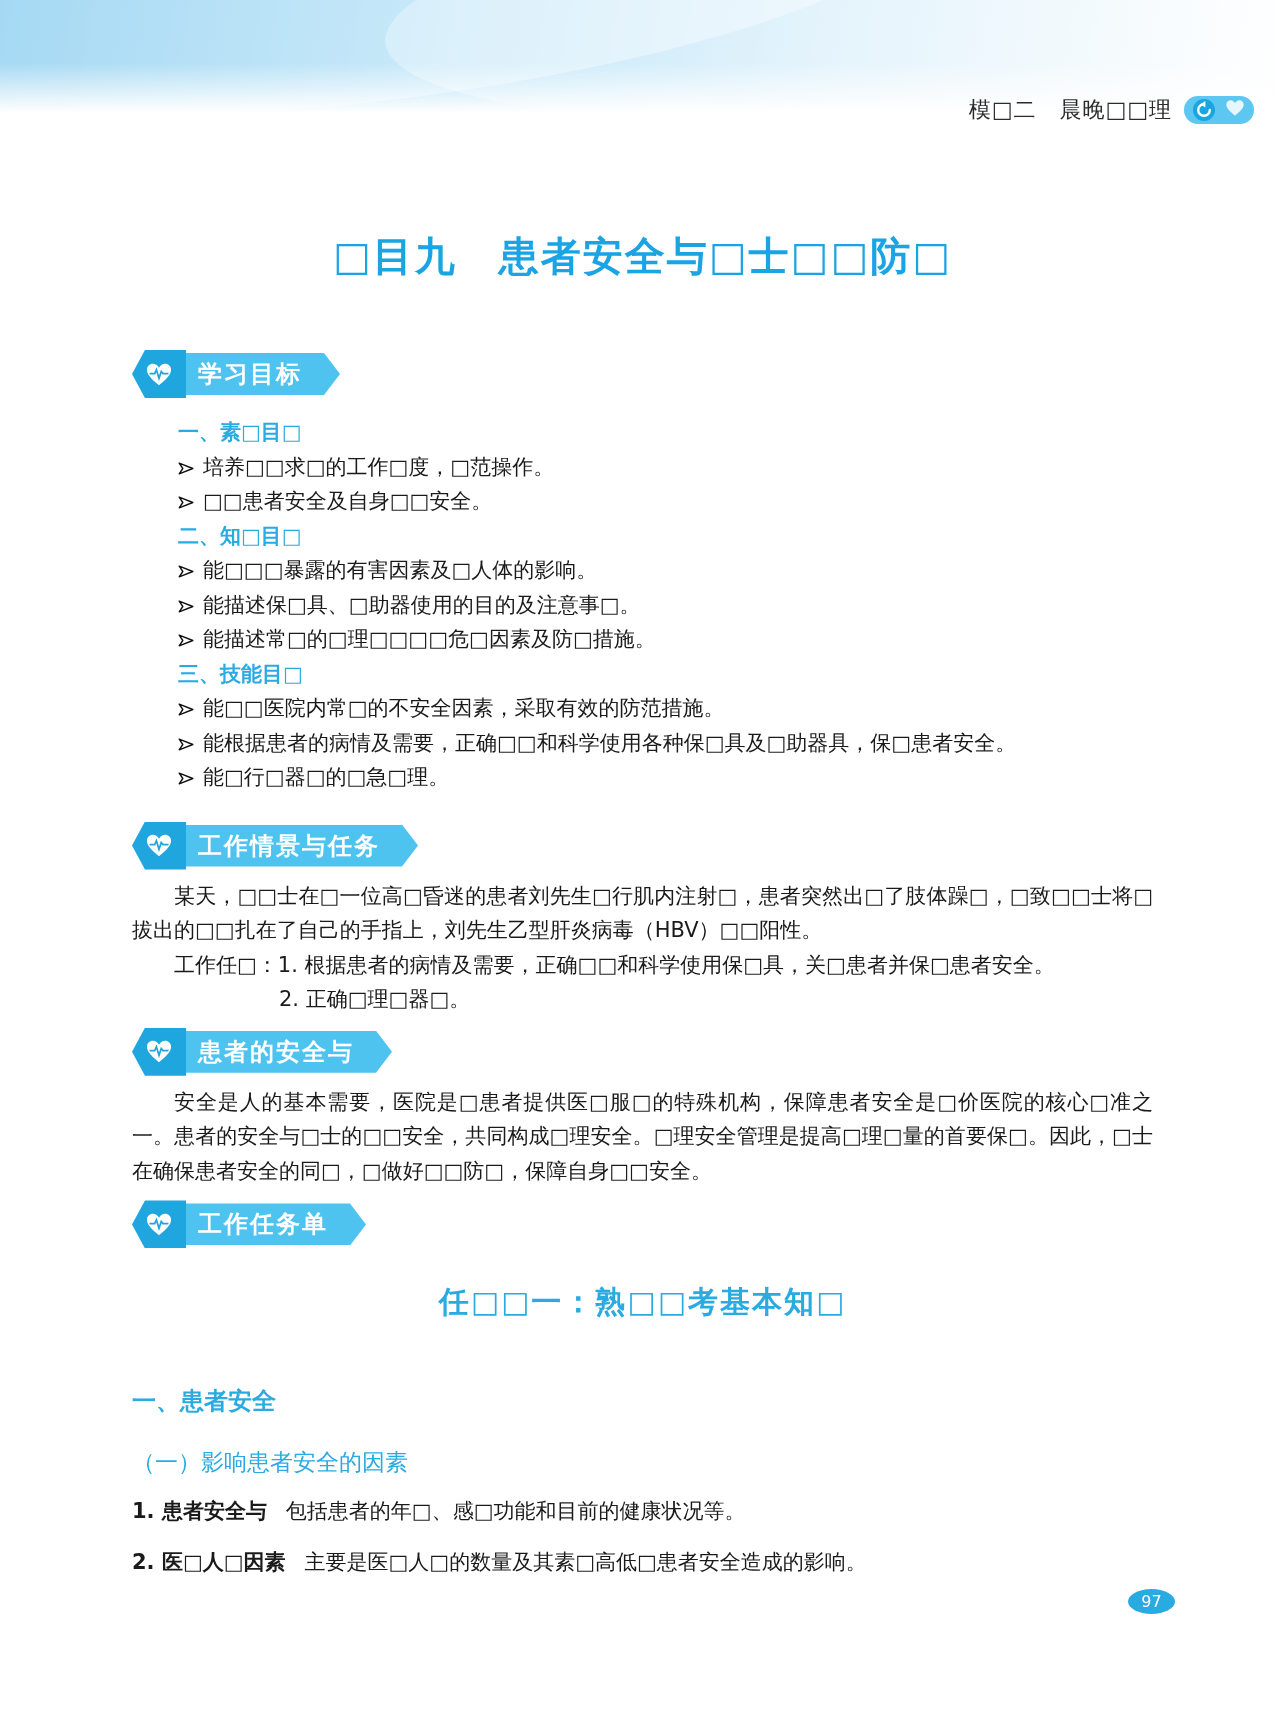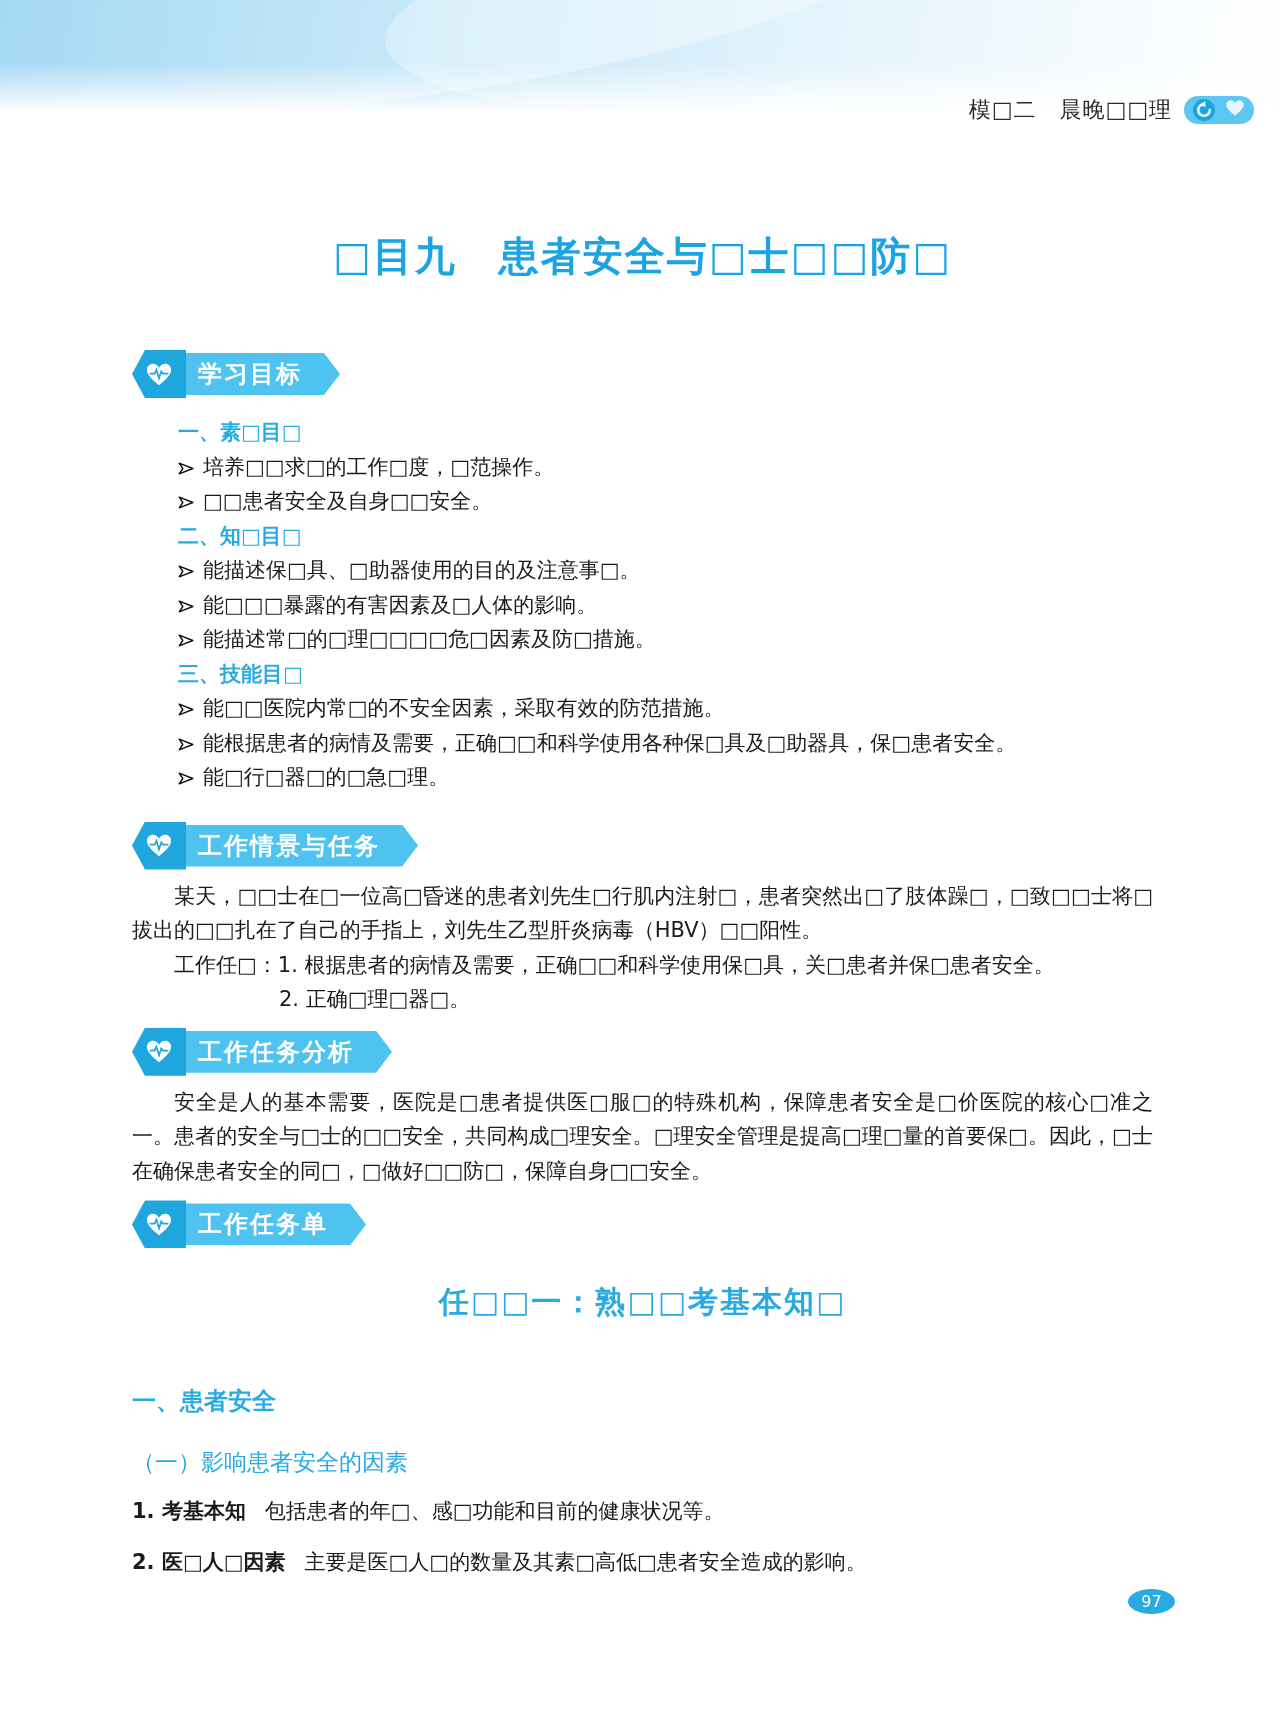--- a/index.html
+++ b/index.html
@@ -148,24 +148,24 @@
       <div class="obj-item"><svg class="bullet" width="16" height="13" viewBox="0 0 16 13">
             <path d="M1.2 1.2 L14.8 6.5 L1.2 11.8 L4.8 6.5 Z" fill="#fff" stroke="#111" stroke-width="1.4" stroke-linejoin="round"></path>
           </svg><span>培养□□求□的工作□度，□范操作。</span></div>
       <div class="obj-item"><svg class="bullet" width="16" height="13" viewBox="0 0 16 13">
             <path d="M1.2 1.2 L14.8 6.5 L1.2 11.8 L4.8 6.5 Z" fill="#fff" stroke="#111" stroke-width="1.4" stroke-linejoin="round"></path>
           </svg><span>□□患者安全及自身□□安全。</span></div>
 
       <div class="obj-head">二、知□目□</div>
       <div class="obj-item"><svg class="bullet" width="16" height="13" viewBox="0 0 16 13">
             <path d="M1.2 1.2 L14.8 6.5 L1.2 11.8 L4.8 6.5 Z" fill="#fff" stroke="#111" stroke-width="1.4" stroke-linejoin="round"></path>
+          </svg><span>能□□□暴露的有害因素及□人体的影响。</span></div>
+      <div class="obj-item"><svg class="bullet" width="16" height="13" viewBox="0 0 16 13">
+            <path d="M1.2 1.2 L14.8 6.5 L1.2 11.8 L4.8 6.5 Z" fill="#fff" stroke="#111" stroke-width="1.4" stroke-linejoin="round"></path>
           </svg><span>能描述保□具、□助器使用的目的及注意事□。</span></div>
-      <div class="obj-item"><svg class="bullet" width="16" height="13" viewBox="0 0 16 13">
-            <path d="M1.2 1.2 L14.8 6.5 L1.2 11.8 L4.8 6.5 Z" fill="#fff" stroke="#111" stroke-width="1.4" stroke-linejoin="round"></path>
-          </svg><span>能□□□暴露的有害因素及□人体的影响。</span></div>
       <div class="obj-item"><svg class="bullet" width="16" height="13" viewBox="0 0 16 13">
             <path d="M1.2 1.2 L14.8 6.5 L1.2 11.8 L4.8 6.5 Z" fill="#fff" stroke="#111" stroke-width="1.4" stroke-linejoin="round"></path>
           </svg><span>能描述常□的□理□□□□危□因素及防□措施。</span></div>
 
       <div class="obj-head">三、技能目□</div>
       <div class="obj-item"><svg class="bullet" width="16" height="13" viewBox="0 0 16 13">
             <path d="M1.2 1.2 L14.8 6.5 L1.2 11.8 L4.8 6.5 Z" fill="#fff" stroke="#111" stroke-width="1.4" stroke-linejoin="round"></path>
           </svg><span>能□□医院内常□的不安全因素，采取有效的防范措施。</span></div>
       <div class="obj-item"><svg class="bullet" width="16" height="13" viewBox="0 0 16 13">
             <path d="M1.2 1.2 L14.8 6.5 L1.2 11.8 L4.8 6.5 Z" fill="#fff" stroke="#111" stroke-width="1.4" stroke-linejoin="round"></path>
@@ -191,41 +191,41 @@
       <div class="task-line task-2"><span>2. 正确□理□器□。</span></div>
     </div>
 
     <div class="badge badge-analysis">
       <span class="hex">
         <svg width="28" height="25" viewBox="0 0 32 29">
           <path d="M16 27 C7.5 20 2 14.8 2 9 C2 4.8 5.3 2 8.8 2 C11.7 2 14.3 3.7 16 6.6 C17.7 3.7 20.3 2 23.2 2 C26.7 2 30 4.8 30 9 C30 14.8 24.5 20 16 27 Z" fill="#ffffff"></path>
           <polyline points="5,13.5 11,13.5 13,9 16,19 18.6,11 20.6,13.5 27,13.5" fill="none" stroke="#1fa6de" stroke-width="2"></polyline>
         </svg>
       </span>
-      <span class="banner">工作任务分析</span>
+      <span class="banner">患者的安全与</span>
     </div>
 
     <p class="para">安全是人的基本需要，医院是□患者提供医□服□的特殊机构，保障患者安全是□价医院的核心□准之一。患者的安全与□士的□□安全，共同构成□理安全。□理安全管理是提高□理□量的首要保□。因此，□士在确保患者安全的同□，□做好□□防□，保障自身□□安全。</p>
 
     <div class="badge badge-worksheet">
       <span class="hex">
         <svg width="28" height="25" viewBox="0 0 32 29">
           <path d="M16 27 C7.5 20 2 14.8 2 9 C2 4.8 5.3 2 8.8 2 C11.7 2 14.3 3.7 16 6.6 C17.7 3.7 20.3 2 23.2 2 C26.7 2 30 4.8 30 9 C30 14.8 24.5 20 16 27 Z" fill="#ffffff"></path>
           <polyline points="5,13.5 11,13.5 13,9 16,19 18.6,11 20.6,13.5 27,13.5" fill="none" stroke="#1fa6de" stroke-width="2"></polyline>
         </svg>
       </span>
       <span class="banner">工作任务单</span>
     </div>
 
     <h2 class="task-title">任□□一：熟□□考基本知□</h2>
     <h3 class="sec">一、患者安全</h3>
     <h4 class="subsec">（一）影响患者安全的因素</h4>
 
     <div class="num-item">
-      <span class="num-term"><span>1.</span> <span>考基本知</span></span><span class="num-desc">包括患者的年□、感□功能和目前的健康状况等。</span>
+      <span class="num-term"><span>1.</span> <span>患者安全与</span></span><span class="num-desc">包括患者的年□、感□功能和目前的健康状况等。</span>
     </div>
     <div class="num-item">
       <span class="num-term"><span>2.</span> <span>医□人□因素</span></span><span class="num-desc">主要是医□人□的数量及其素□高低□患者安全造成的影响。</span>
     </div>
 
   </div>
 
   <div class="page-num">
     <span>97</span>
   </div>

